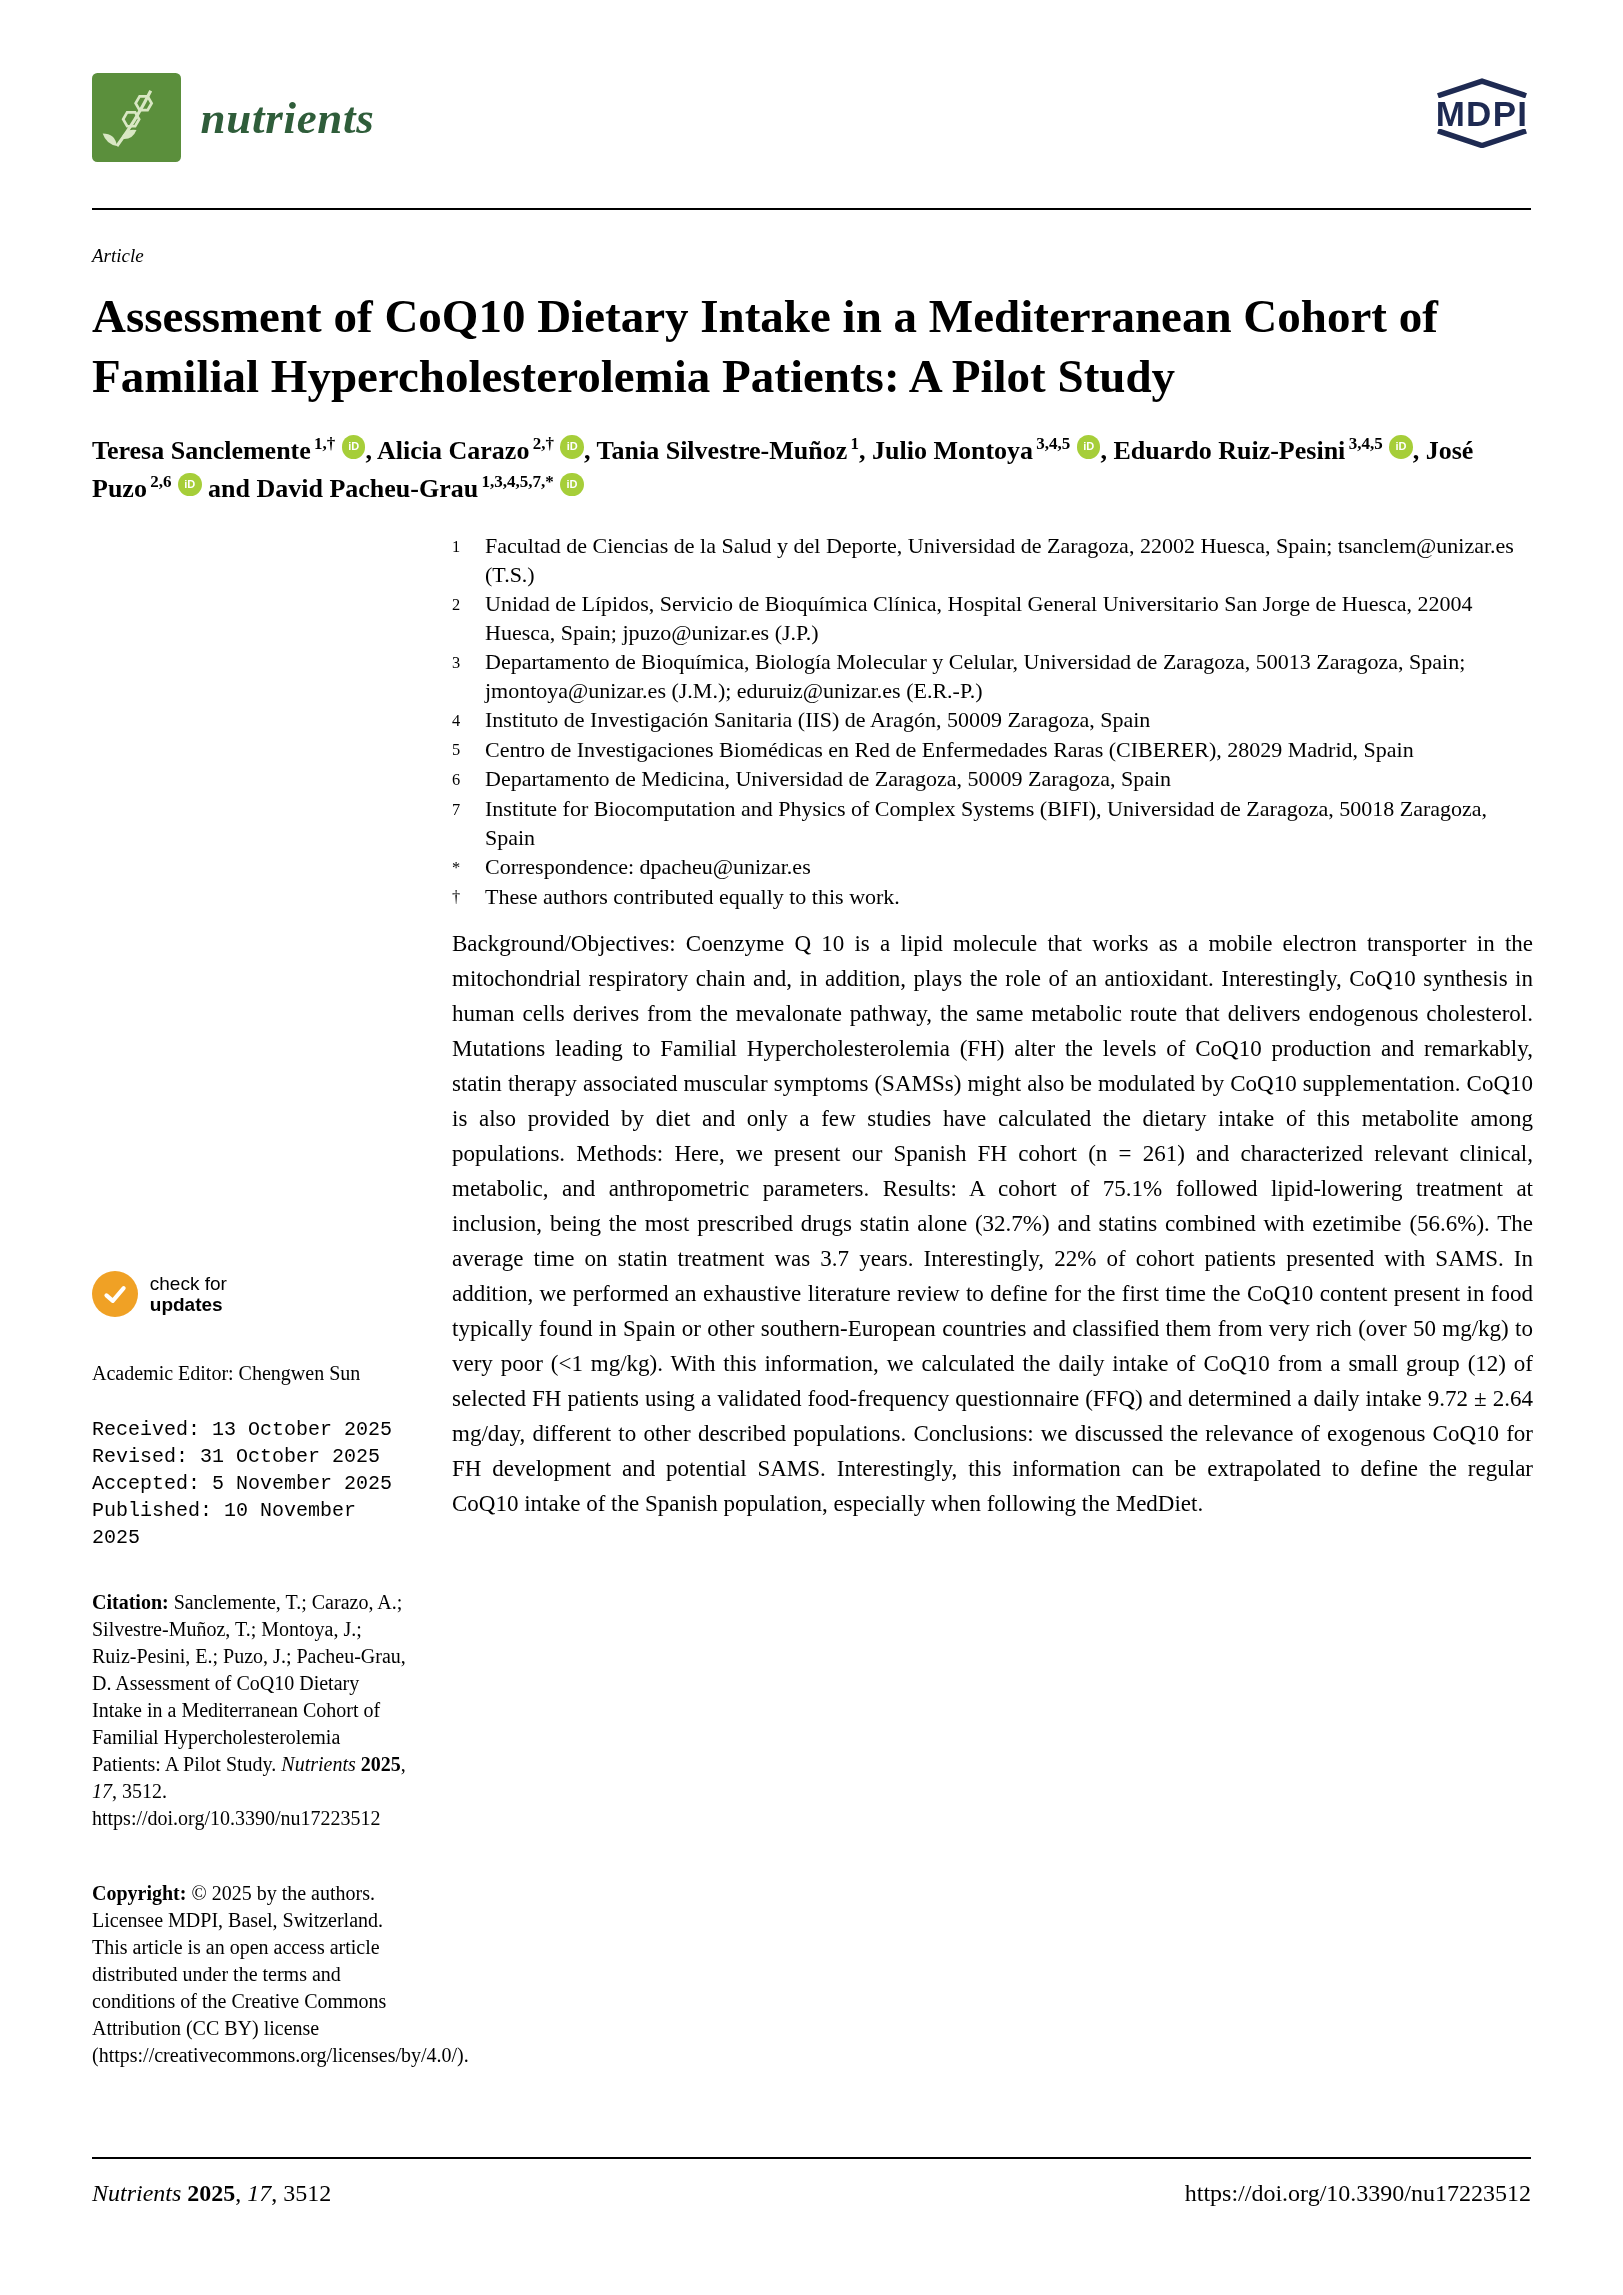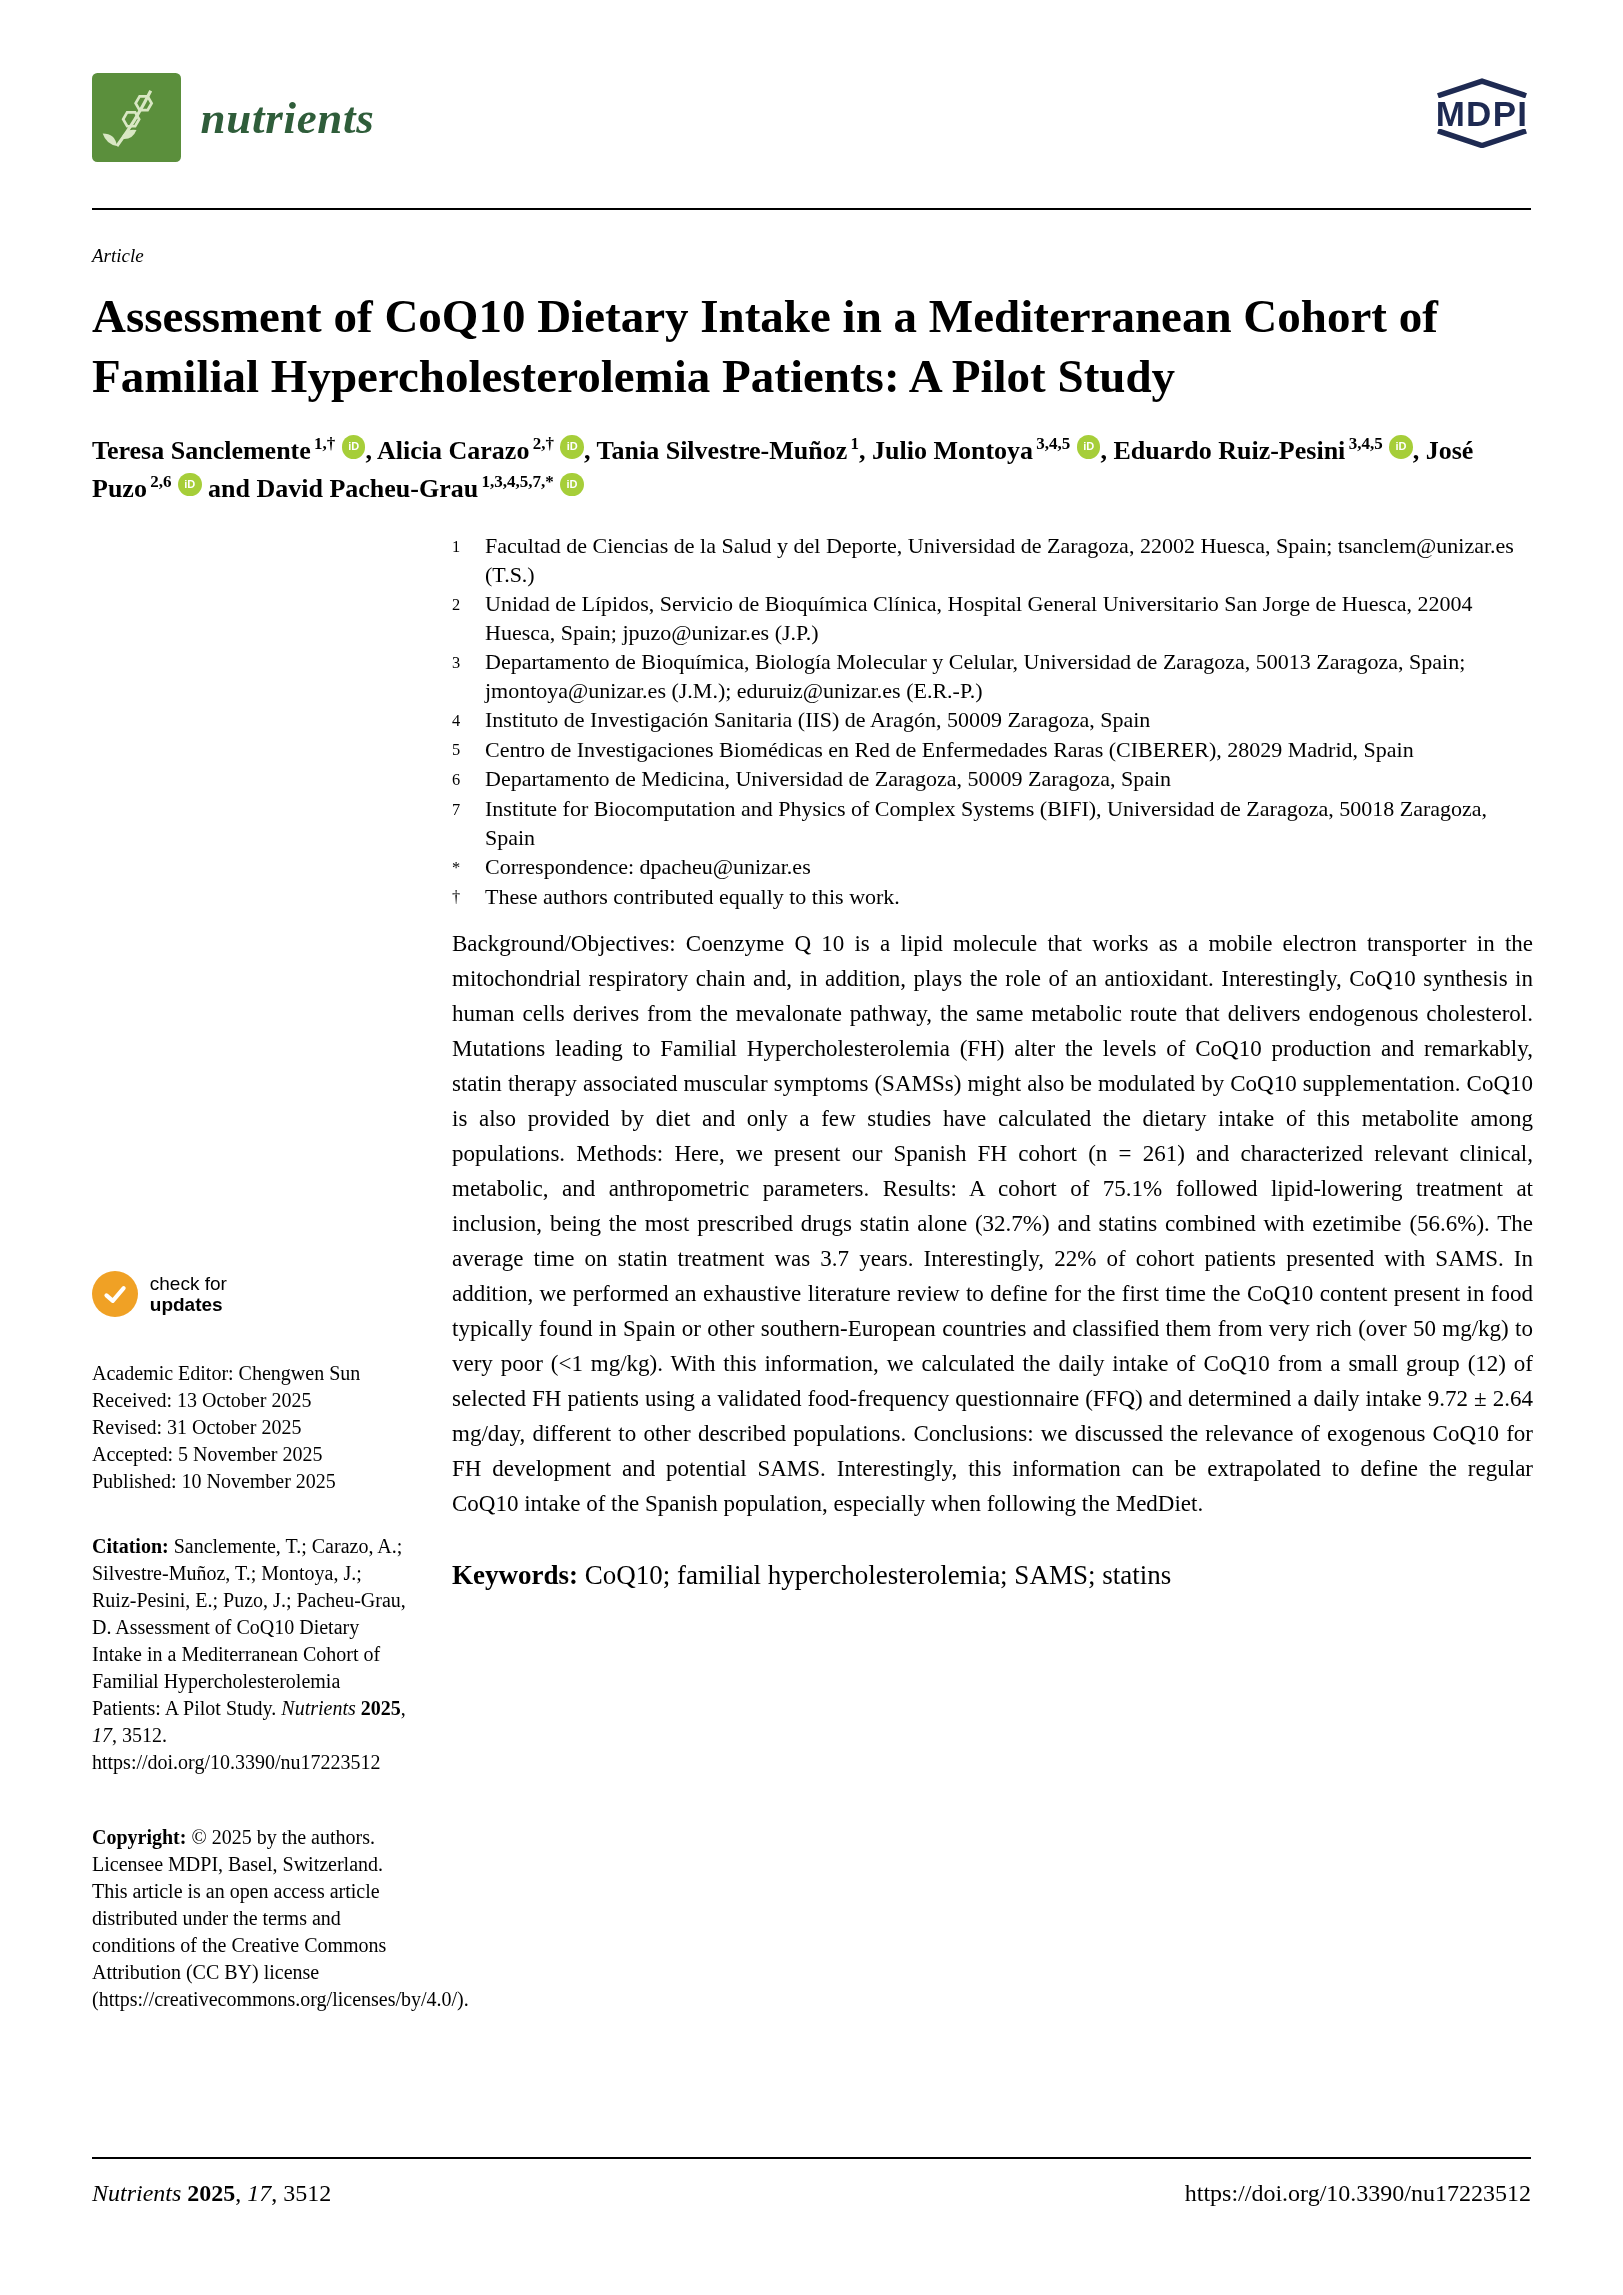--- a/index.html
+++ b/index.html
@@ -33,21 +33,21 @@
   .abstract-head{margin-top:35px;font-size:27.5px;font-weight:bold;}
   .abstract{margin-top:14.4px;font-size:23px;line-height:35px;text-align:justify;}
   .keywords{margin-top:37px;font-size:27px;line-height:35px;}
 
   
   .sidebar{position:absolute;left:92px;top:1271px;width:317px;font-size:20px;line-height:27px;}
   .badge-row{display:flex;align-items:center;gap:11.8px;cursor:pointer;}
   .badge-circle{width:46px;height:46px;border-radius:50%;background:var(--badge-orange,#F0A125);display:flex;align-items:center;justify-content:center;flex:0 0 auto;}
   .badge-text{font-family:"Liberation Sans",sans-serif;font-size:19px;line-height:21px;display:flex;flex-direction:column;color:#000000;}
   .editor{margin-top:43px;}
-  .dates{}
+  .dates{margin-top:29px;font-family:Liberation Mono, monospace;}
   .citation{margin-top:38px;}
   .copyright{margin-top:48px;}
   .it{font-style:italic;}
   .bo{font-weight:bold;}
 
   
   .footer{position:absolute;left:92px;right:92px;top:2180px;display:flex;justify-content:space-between;font-size:24px;}
   .doi{color:#000;text-decoration:none;}
 </style>
 </head>
@@ -157,24 +157,20 @@
           <span class="aff-text">Correspondence: dpacheu@unizar.es</span>
         </div>
         <div class="aff-row">
           <span class="aff-marker">†</span>
           <span class="aff-text">These authors contributed equally to this work.</span>
         </div>
       </div>
 
     <p class="abstract">Background/Objectives: Coenzyme Q 10 is a lipid molecule that works as a mobile electron transporter in the mitochondrial respiratory chain and, in addition, plays the role of an antioxidant. Interestingly, CoQ10 synthesis in human cells derives from the mevalonate pathway, the same metabolic route that delivers endogenous cholesterol. Mutations leading to Familial Hypercholesterolemia (FH) alter the levels of CoQ10 production and remarkably, statin therapy associated muscular symptoms (SAMSs) might also be modulated by CoQ10 supplementation. CoQ10 is also provided by diet and only a few studies have calculated the dietary intake of this metabolite among populations. Methods: Here, we present our Spanish FH cohort (n = 261) and characterized relevant clinical, metabolic, and anthropometric parameters. Results: A cohort of 75.1% followed lipid-lowering treatment at inclusion, being the most prescribed drugs statin alone (32.7%) and statins combined with ezetimibe (56.6%). The average time on statin treatment was 3.7 years. Interestingly, 22% of cohort patients presented with SAMS. In addition, we performed an exhaustive literature review to define for the first time the CoQ10 content present in food typically found in Spain or other southern-European countries and classified them from very rich (over 50 mg/kg) to very poor (&lt;1 mg/kg). With this information, we calculated the daily intake of CoQ10 from a small group (12) of selected FH patients using a validated food-frequency questionnaire (FFQ) and determined a daily intake 9.72 ± 2.64 mg/day, different to other described populations. Conclusions: we discussed the relevance of exogenous CoQ10 for FH development and potential SAMS. Interestingly, this information can be extrapolated to define the regular CoQ10 intake of the Spanish population, especially when following the MedDiet.</p>
 
-    <p class="keywords">
-      <strong>Keywords:</strong>
-      <span>CoQ10; familial hypercholesterolemia; SAMS; statins</span>
-    </p>
   </main>
 
   <div class="rule rule-bottom"></div>
 
   <footer class="footer">
     <div><span class="it">Nutrients</span><span> </span><span class="bo">2025</span><span>, </span><span class="it">17</span><span>, 3512</span></div>
     <a class="doi" href="#">https://doi.org/10.3390/nu17223512</a>
   </footer>
 
 </div>

